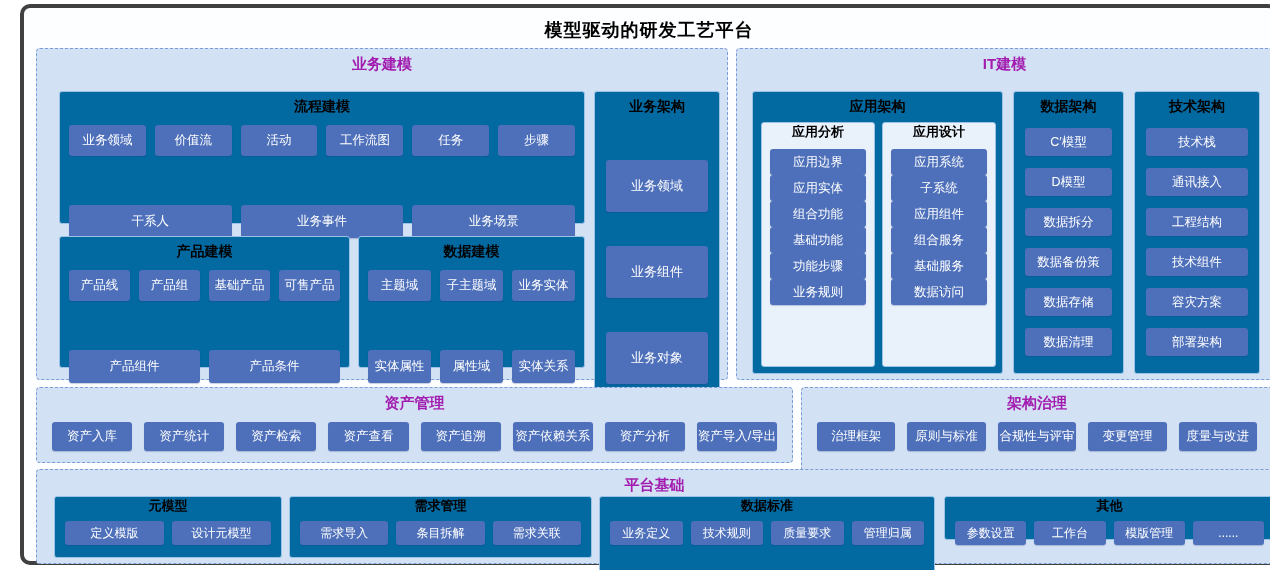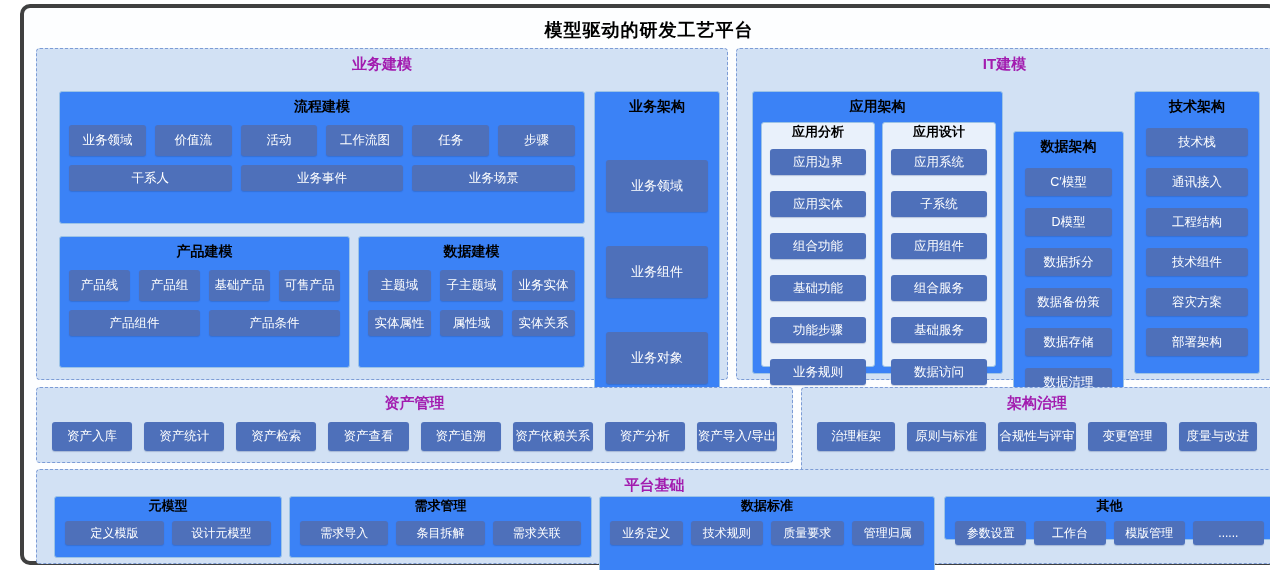--- a/index.html
+++ b/index.html
@@ -13,44 +13,44 @@
   .frame {
     position:absolute; left:20px; top:4px; width:1258px; height:561px;
     border:4px solid #404040; border-radius:10px; background:#fdfeff;
   }
   .main-title {
     position:absolute; top:10px; left:0; right:0;
     text-align:center; font-size:18px; font-weight:700; letter-spacing:1px; color:#000;
   }
   .panel { position:absolute; border-radius:4px; }
   .dashed { border:1px dashed #7c9cd6; background:#d2e1f4; }
-  .solid  { border:1px solid #9cc3e6; background:#3b82f6; border-radius:3px; }
+  .solid  { border:1px solid #9cc3e6; background:#0369a1; border-radius:3px; }
   .light  { border:1px solid #9cc3e6; background:#e9f1fb; border-radius:3px; }
 
   .sec-title { text-align:center; font-weight:700; font-size:15px; margin-top:6px; color:#a21caf; }
   .sub-title { text-align:center; font-weight:700; font-size:14px; margin-top:6px; color:#000; }
   .sub-title.compact { margin-top:0; font-size:13px; }
 
   .block {
     background:#4e70ba; color:#fff;
     display:flex; align-items:center; justify-content:center;
     border-radius:3px; font-size:12.5px; white-space:nowrap;
     box-shadow:0 1px 1px rgba(30,60,120,0.25);
     cursor:default;
   }
 
   .row { display:flex; gap:9px; padding:0 9px; margin-top:9px; }
   .row .block { flex:1; height:31px; }
-  .row.tall .block { height:26px; }
+  .row.tall .block { height:33px;margin-top:40px; }
   .row.wide { gap:12px; padding:0 15px; margin-top:9px;align-items:flex-end; }
   .row.wide .block { height:29px; }
   .row.small { gap:8px; padding:0 10px; margin-top:6px; }
   .row.small .block { height:24px; font-size:12px; }
 
-  .col { display:flex; flex-direction:column; gap:16px; padding:0 8px; margin-top:8px; }
+  .col { display:flex; flex-direction:column; gap:0; padding:0 8px; margin-top:8px; }
   .col .block { height:26px; }
   .col.spread { gap:12px; padding:0 11px; margin-top:12px; }
   .col.spread .block { height:28px; }
 
   .bizarch-col {
     position:absolute; top:34px; bottom:10px; left:11px; right:11px;
     display:flex; flex-direction:column; justify-content:space-evenly;
   }
   .bizarch-col .block { height:52px; font-size:13px; }
 
@@ -62,21 +62,21 @@
   .p-platform { left:12px;  top:461px; width:1237px; height:95px; }
 
   
   .p-process { left:22px;  top:42px;  width:526px; height:133px; }
   .p-product { left:22px;  top:187px; width:291px; height:132px; }
   .p-datamod { left:321px; top:187px; width:227px; height:132px; }
   .p-bizarch { left:557px; top:42px;  width:126px; height:338px; }
 
   
   .p-apparch  { left:15px;  top:42px; width:251px; height:283px; }
-  .p-dataarch { left:276px; top:42px; width:111px; height:283px;margin-top:40px; }
+  .p-dataarch { left:276px; top:42px; width:111px; height:283px; }
   .p-techarch { left:397px; top:42px; width:126px; height:283px; }
   .p-appana   { left:8px;   top:30px; width:114px; height:245px; }
   .p-appdes   { left:129px; top:30px; width:114px; height:245px; }
 
   
   .p-meta  { left:17px;  top:26px; width:228px; height:62px; }
   .p-req   { left:252px; top:26px; width:303px; height:62px; }
   .p-std   { left:562px; top:26px; width:336px; height:78px; }
   .p-other { left:907px; top:26px; width:331px; height:44px; }
 </style>

